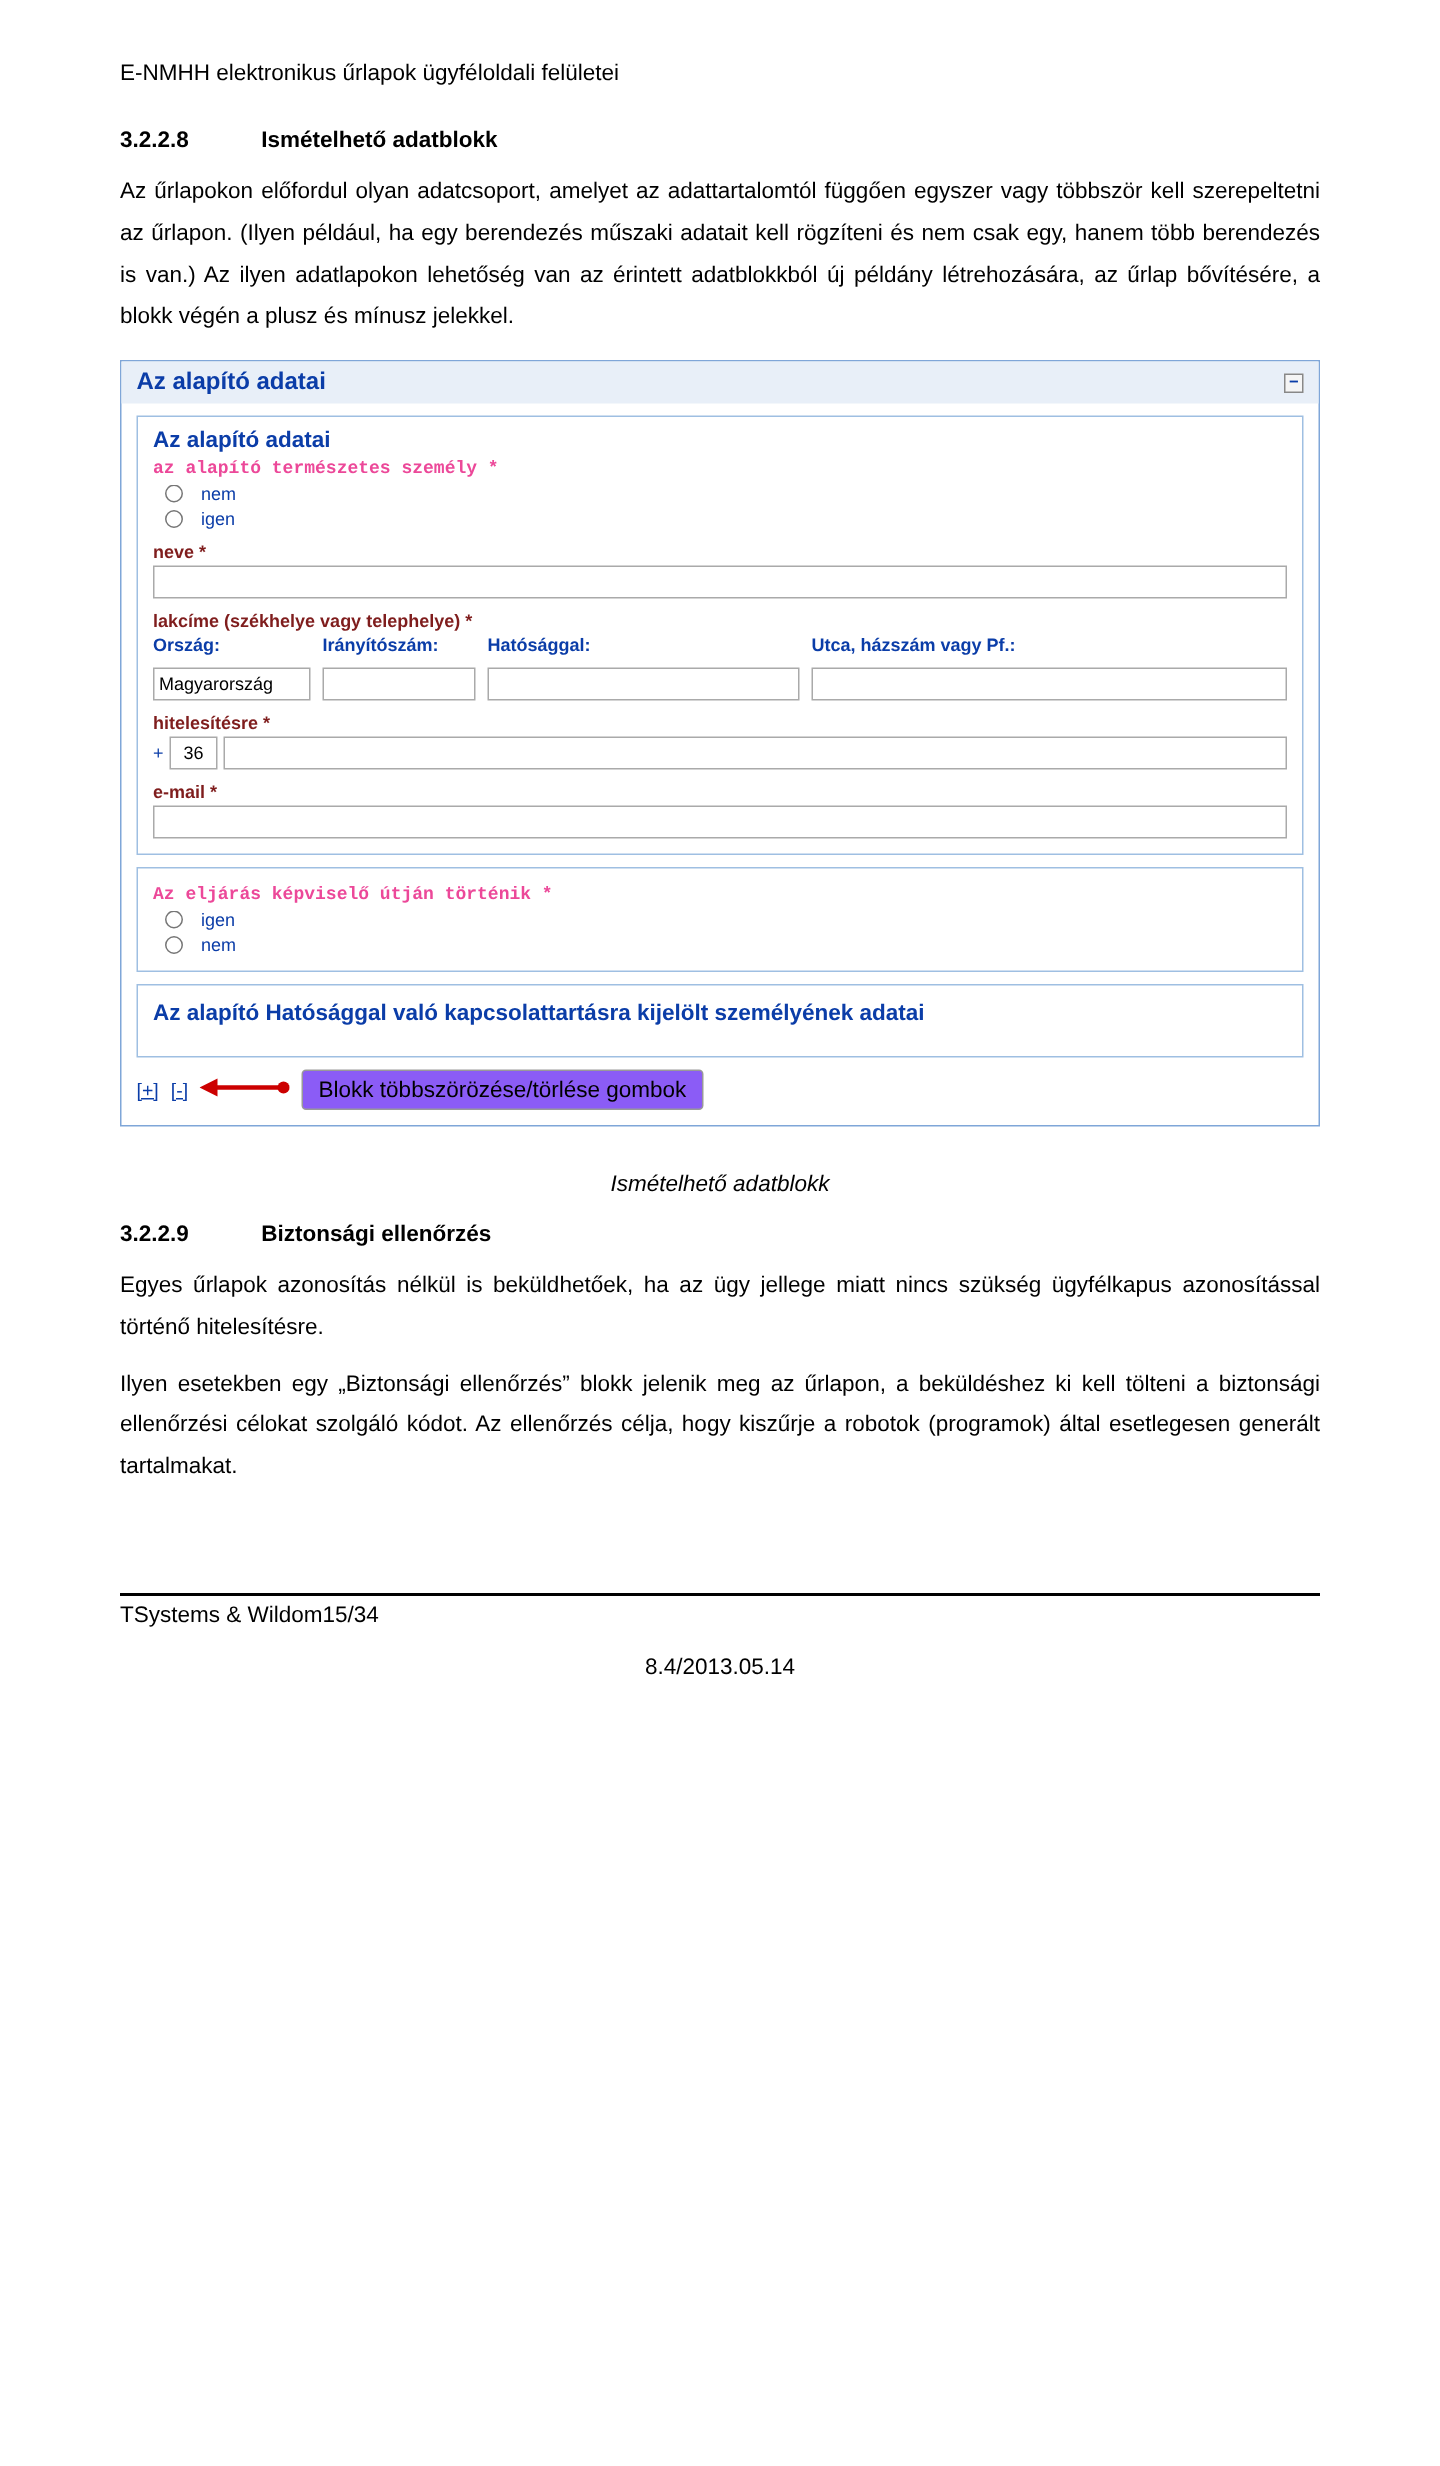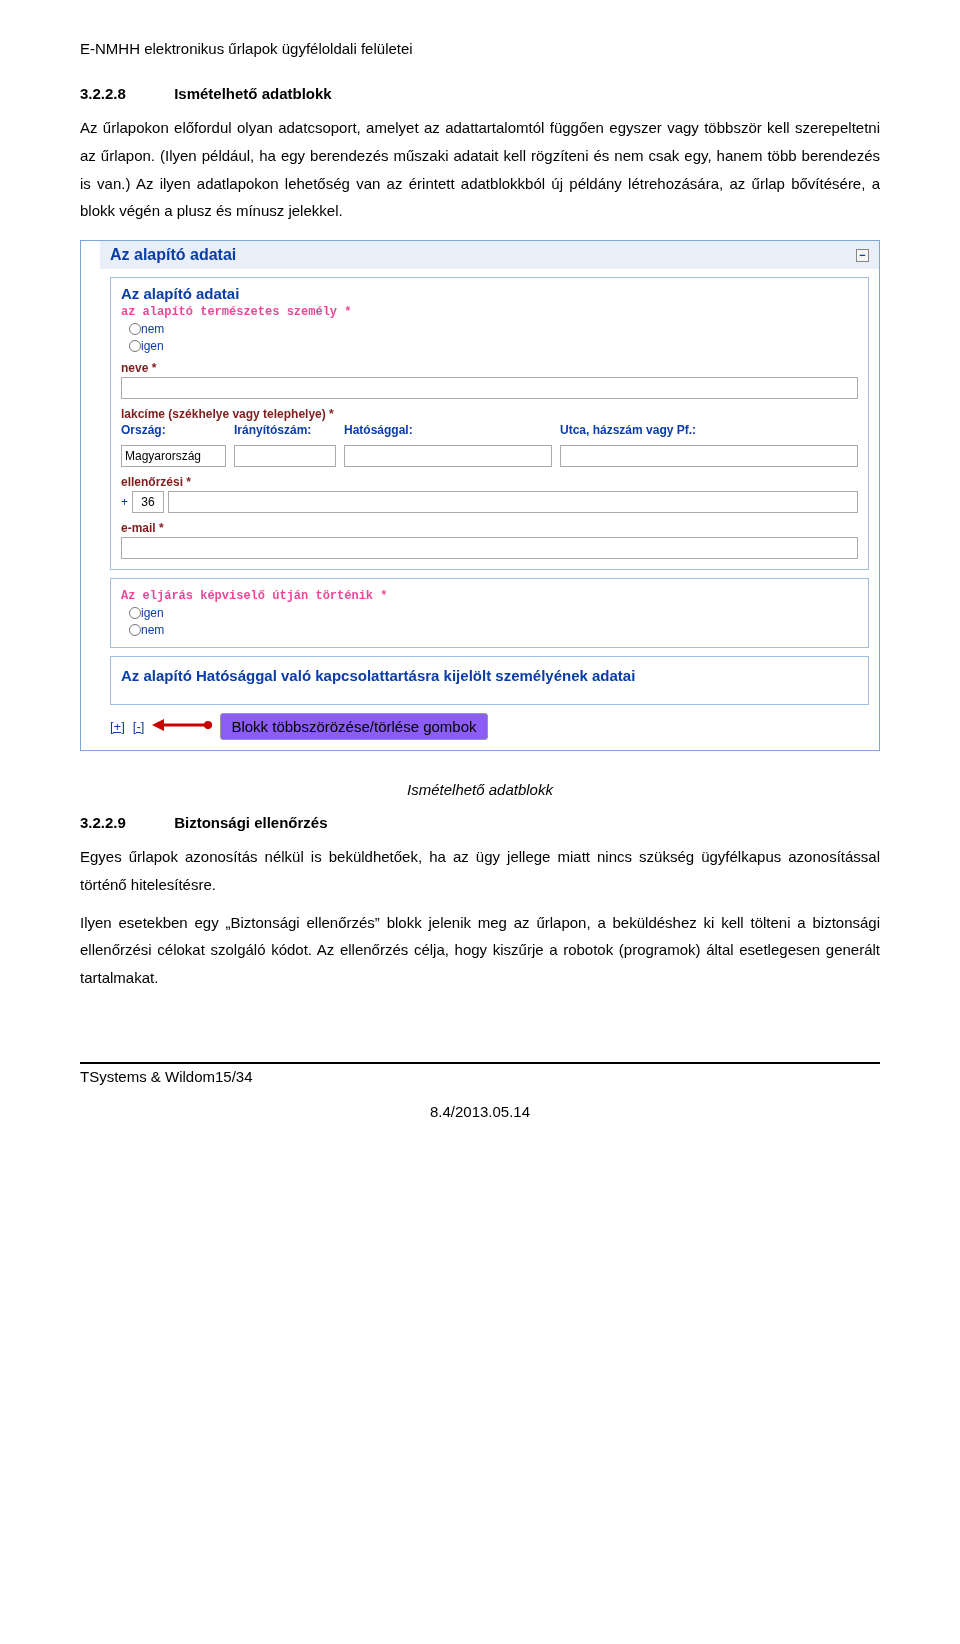--- a/index.html
+++ b/index.html
@@ -24,21 +24,20 @@
   .section-title-inline { font-weight: bold; }
   .para {
     text-align: justify;
     line-height: 1.85;
     margin-bottom: 10px;
   }
   .form-outer {
     border: 1.5px solid #7fa6d8;
     margin-top: 15px;
     padding-bottom: 10px;
-    padding-left: 19px;
   }
   .form-header-bar {
     background: #e8eff8;
     padding: 5px 10px;
     font-weight: bold;
     color: #0b3da8;
     font-size: 16px;
     display: flex;
     justify-content: space-between;
     align-items: center;
@@ -68,20 +67,21 @@
     font-weight: bold;
     margin-top: 3px;
     font-family: Liberation Mono, monospace;
   }
   .radio-row {
     font-size: 12px;
     color: #0b3da8;
     margin: 3px 0 0 8px;
     display: flex;
     align-items: center;
+    gap: 12px;
   }
   .radio-row input[type=radio] {
     width: 12px; height: 12px;
   }
   .field-label {
     color: #7f1d1d;
     font-size: 12px;
     font-weight: bold;
     margin-top: 8px;
   }
@@ -201,21 +201,21 @@
       <div class="col-label">Irányítószám:</div>
       <div class="col-label">Hatósággal:</div>
       <div class="col-label">Utca, házszám vagy Pf.:</div>
 
       <input type="text" value="Magyarország" style="">
       <input type="text" style="">
       <input type="text" style="">
       <input type="text" style="">
     </div>
 
-    <div class="field-label">ellenőrzési *</div>
+    <div class="field-label">hitelesítésre *</div>
     <div class="phone-row">
       <span class="plus">+</span>
       <input class="cc" type="text" value="36" style="">
       <input class="pn" type="text" style="">
     </div>
 
     <div class="field-label">e-mail *</div>
     <input class="text-input" type="text" style="">
   </div>
 

